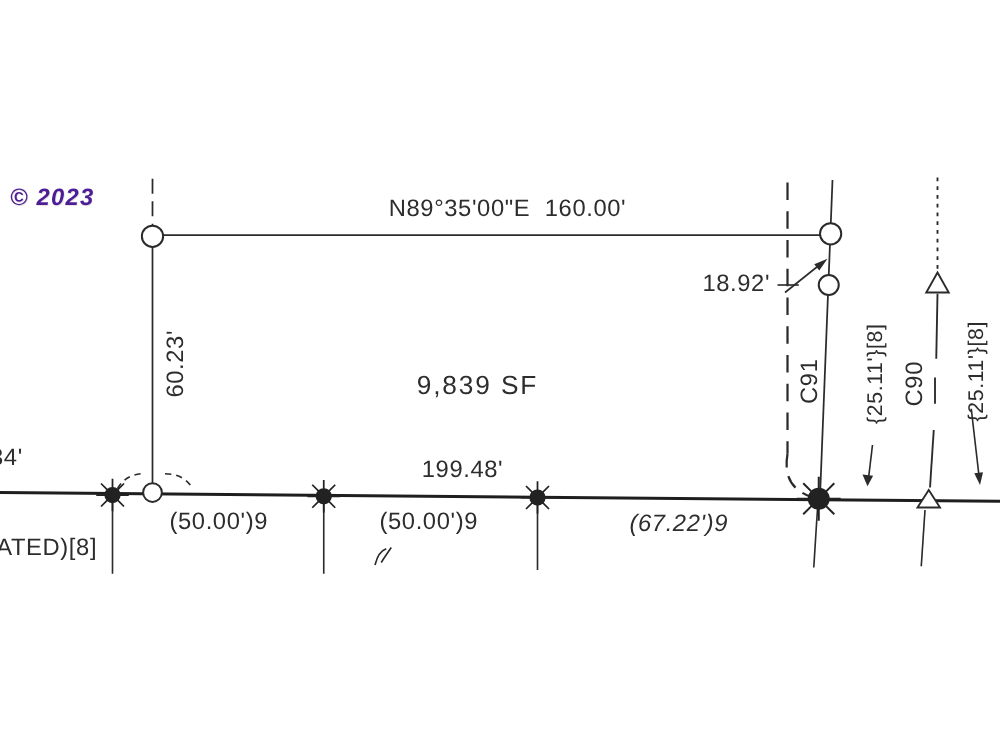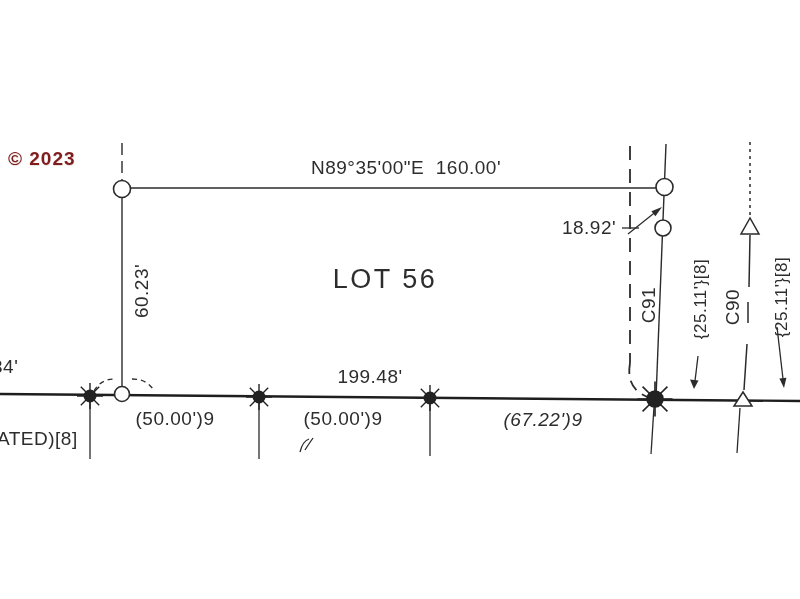--- a/index.html
+++ b/index.html
@@ -11,22 +11,22 @@
   .label{
     position:absolute;color:#2d2d2d;white-space:pre;line-height:1;
     transform:translate(-50%,-50%);letter-spacing:0.5px;
   }
   .rot{transform:translate(-50%,-50%) rotate(-90deg);}
   .raw{transform:none;}
   .fs17{font-size:17px;}
   .fs19{font-size:19px;}
   .fs21{font-size:21px;letter-spacing:1.5px;}
   .fs27{font-size:27px;letter-spacing:2.5px;}
-  .wm{color:#7f1d1d;font-weight:700;font-size:19px;letter-spacing:1px;
-      text-shadow:0.5px 0.5px 0 #e8e6e2;}
+  .wm{color:#4c1d95;font-weight:700;font-size:19px;letter-spacing:1px;
+      text-shadow:0.5px 0.5px 0 #e8e6e2;font-style:italic;}
 </style>
 </head>
 <body>
 
 <div class="canvas">
 
   <svg class="lines" width="800" height="599" viewBox="0 0 800 599">
     <g stroke="#2b2b2b" fill="none" stroke-width="1.4">
 
       <path d="M122 143 V181" stroke-dasharray="12 6"></path>
@@ -93,21 +93,21 @@
     <circle cx="663" cy="228" r="8" fill="#ffffff" stroke="#2b2b2b" stroke-width="1.6"></circle>
     <circle cx="122" cy="394" r="7.5" fill="#ffffff" stroke="#2b2b2b" stroke-width="1.6"></circle>
   </svg>
 
   <div class="label wm raw" style="left:8px;top:149px;">© 2023</div>
 
   <div class="label fs19" style="left:406px;top:167px;">N89°35'00"E  160.00'</div>
 
   <div class="label fs19" style="left:589px;top:227px;">18.92'</div>
 
-  <div class="label fs27" style="left:385px;top:279px;">LOT 56</div>
+  <div class="label fs21" style="left:382px;top:309px;">9,839 SF</div>
 
   <div class="label fs19 rot" style="left:141px;top:291px;">60.23'</div>
 
   <div class="label fs19" style="left:370px;top:376px;">199.48'</div>
 
   <div class="label fs19" style="left:175px;top:418px;">(50.00')9</div>
   <div class="label fs19" style="left:343px;top:418px;">(50.00')9</div>
   <div class="label fs19" style="left:543px;top:419px;font-style:italic;">(67.22')9</div>
 
   <div class="label fs19 rot" style="left:648px;top:305px;">C91</div>

